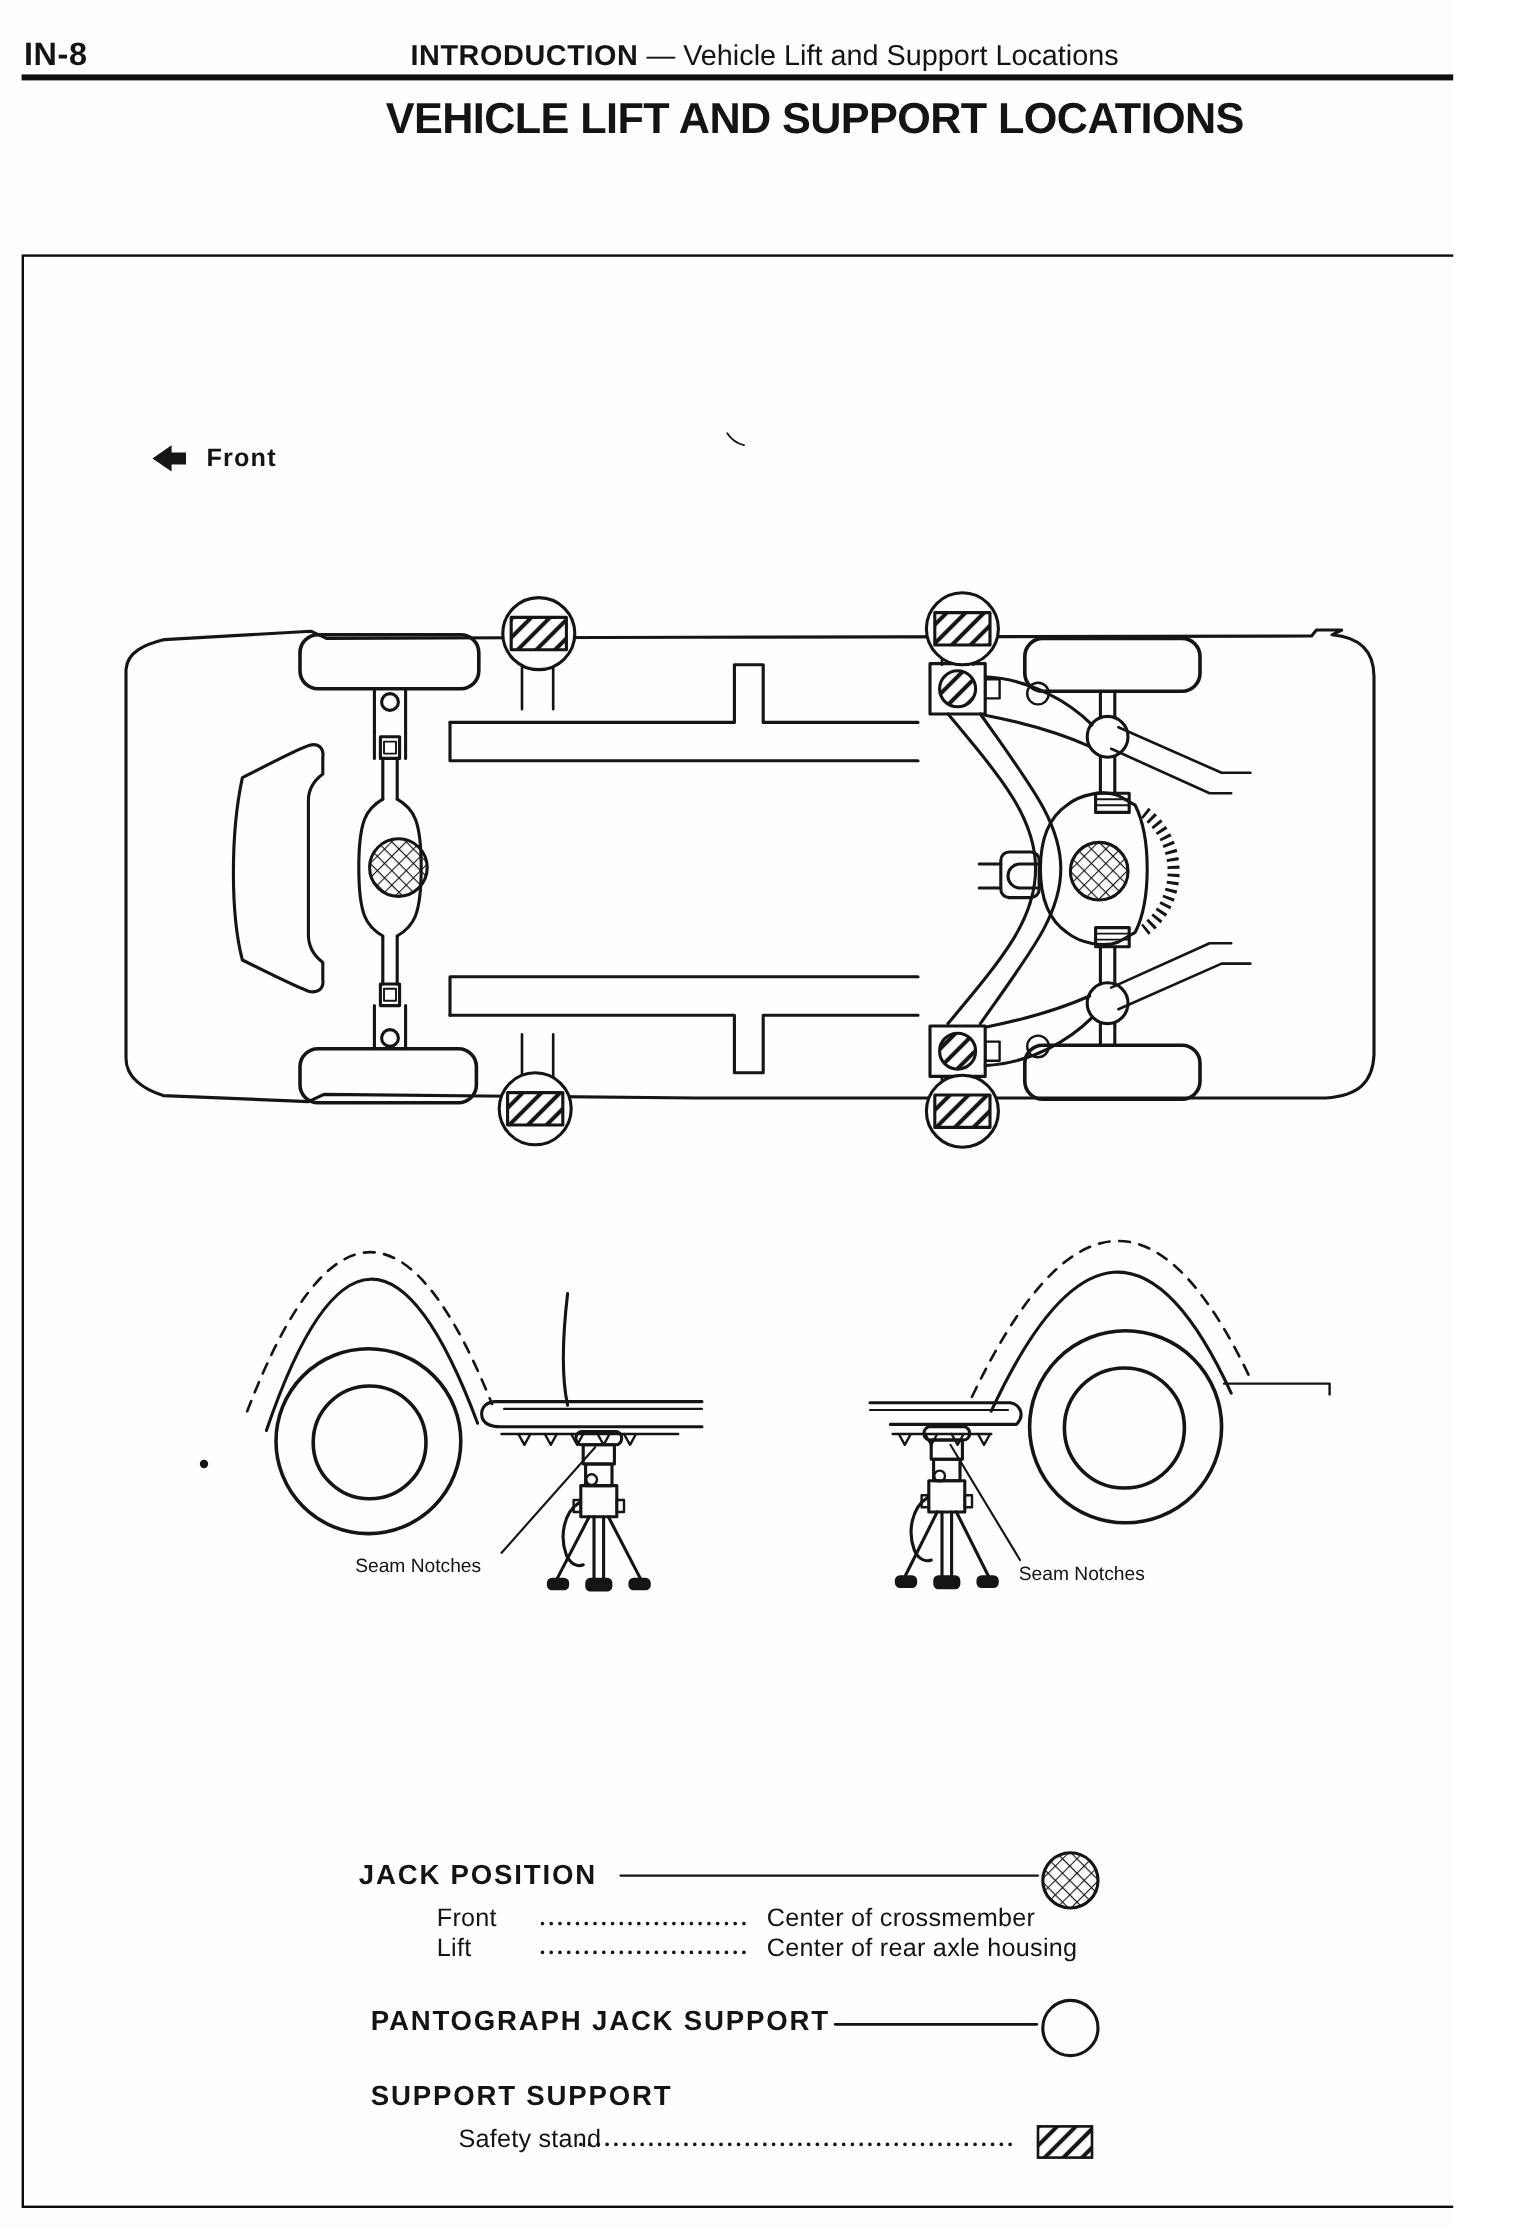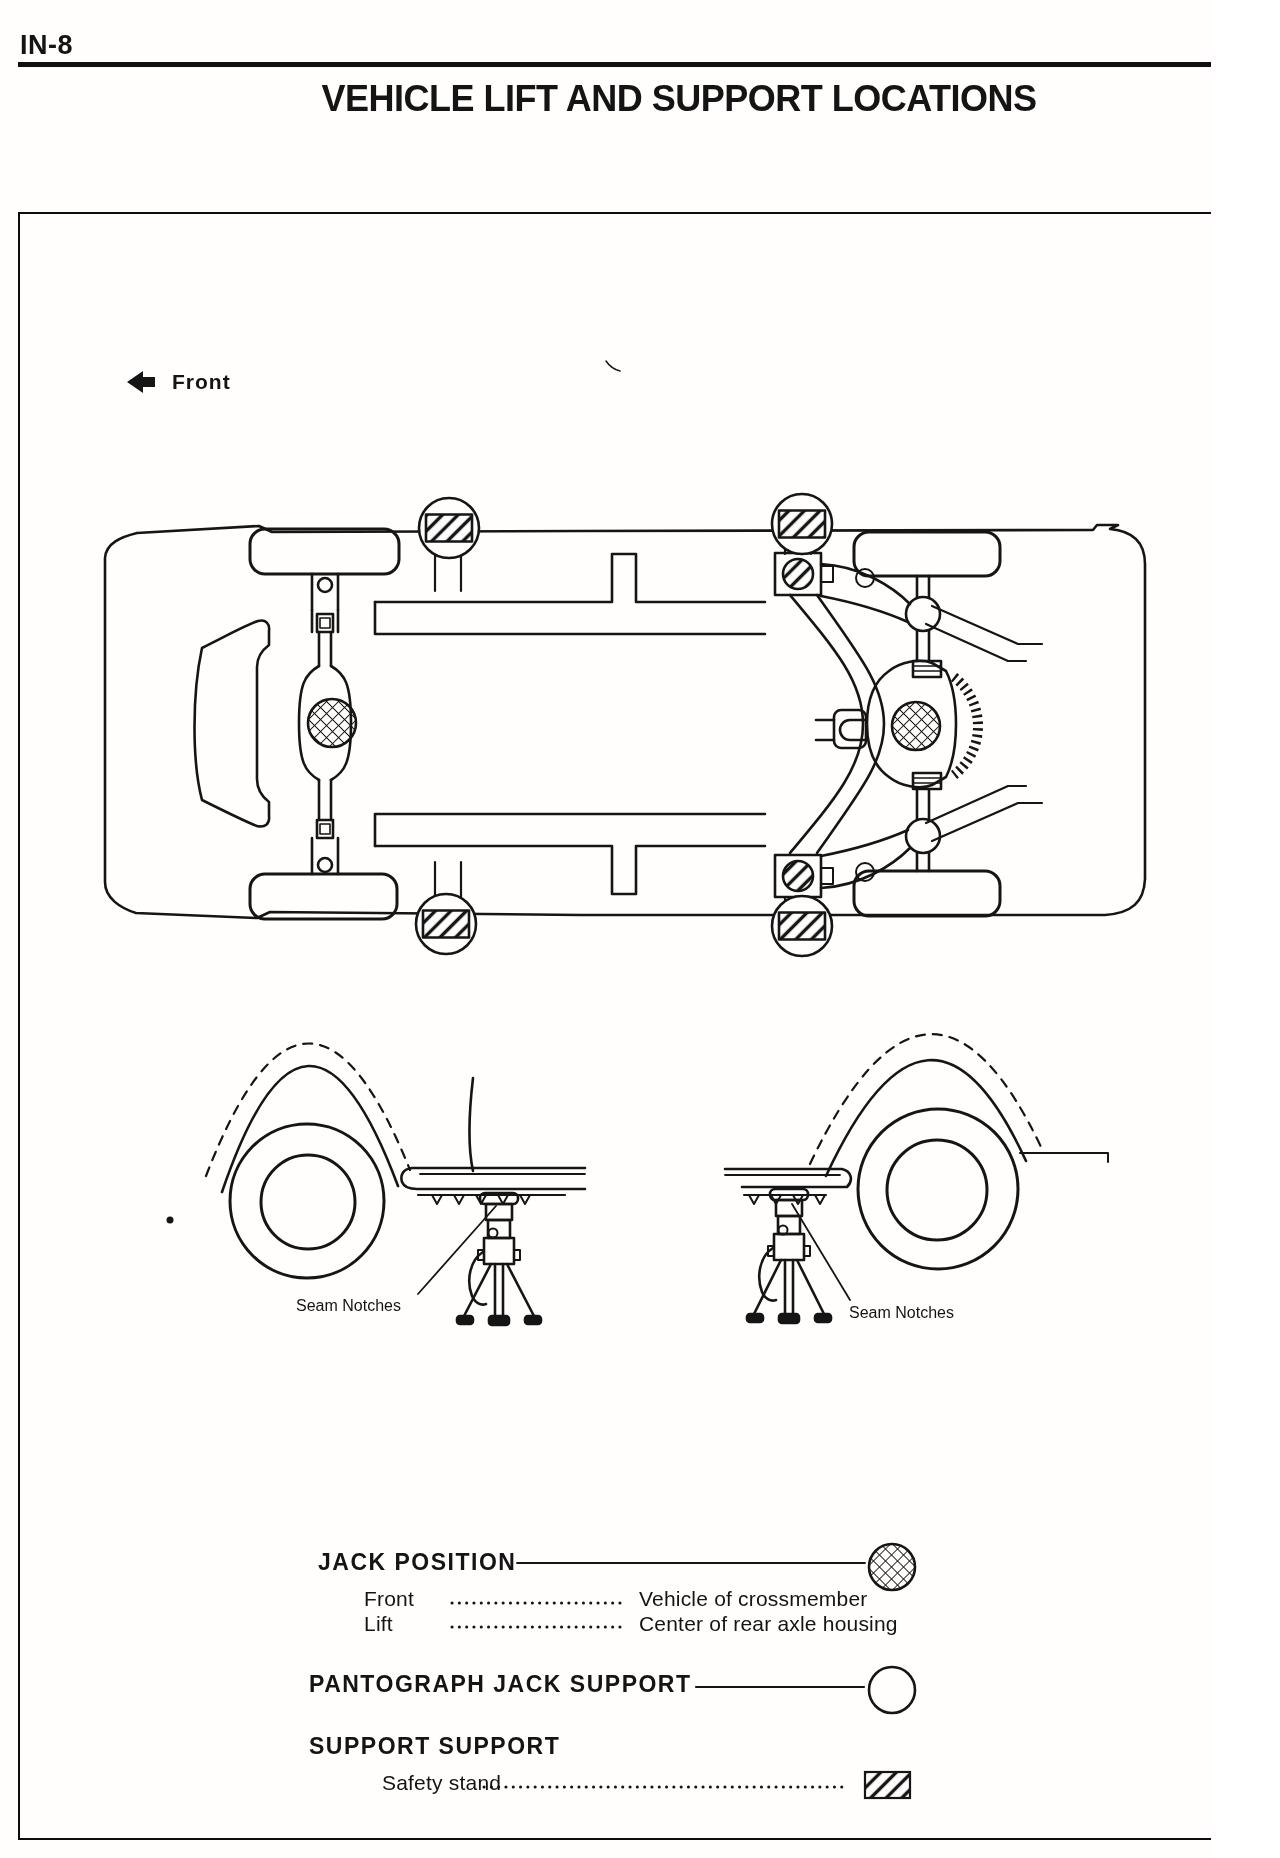--- a/index.html
+++ b/index.html
@@ -33,20 +33,21 @@
       repeating-linear-gradient(90deg, rgba(130,125,118,.12) 0 1px, rgba(0,0,0,0) 1px 4px),
       linear-gradient(90deg, rgba(255,255,255,0), rgba(186,181,173,.4));
   }
 </style>
 </head>
 <body>
 
 <div class="page">
 
   <span class="abs page-code">IN-8</span>
+  <span class="abs hdr"><span class="sec">INTRODUCTION</span>&nbsp;<span class="sub">—</span>&nbsp;<span class="sub">Vehicle Lift and Support Locations</span></span>
   <div class="abs hrule"></div>
   <div class="abs title">VEHICLE LIFT AND SUPPORT LOCATIONS</div>
 
   <div class="dbox">
 
     <svg viewBox="0 0 1213 1624">
       <defs>
         <pattern id="xh" width="8.5" height="8.5" patternUnits="userSpaceOnUse" patternTransform="rotate(45)">
           <path d="M0 0H8.5M0 0V8.5" stroke="#151515" stroke-width="1.8" fill="none"></path>
         </pattern>
@@ -219,23 +220,23 @@
         <circle cx="872" cy="1476" r="23" stroke-width="2.6"></circle>
         <path d="M464,1573 H824" stroke-width="3" stroke-dasharray="0.1 7.2"></path>
         <rect x="845" y="1558" width="45" height="26" stroke-width="2.2" fill="url(#dh)"></rect>
       </g>
     </svg>
 
     <span class="abs front-lbl">Front</span>
     <span class="abs lbl seam-l">Seam Notches</span>
     <span class="abs lbl seam-r">Seam Notches</span>
 
-    <span class="abs lg-h" style="left:298px;top:1336px;">JACK POSITION</span>
+    <span class="abs lg-h" style="left:279px;top:1336px;">JACK POSITION</span>
     <span class="abs lg-t" style="left:344px;top:1374px;">Front</span>
-    <span class="abs lg-t" style="left:619px;top:1374px;">Vehicle of crossmember</span>
+    <span class="abs lg-t" style="left:619px;top:1374px;">Center of crossmember</span>
     <span class="abs lg-t" style="left:344px;top:1399px;">Lift</span>
     <span class="abs lg-t" style="left:619px;top:1399px;">Center of rear axle housing</span>
     <span class="abs lg-h" style="left:289px;top:1458px;">PANTOGRAPH JACK SUPPORT</span>
     <span class="abs lg-h" style="left:289px;top:1520px;">SUPPORT SUPPORT</span>
     <span class="abs lg-t" style="left:362px;top:1558px;">Safety stand</span>
   </div>
 
   <div class="abs scan-strip"></div>
 </div>
 

